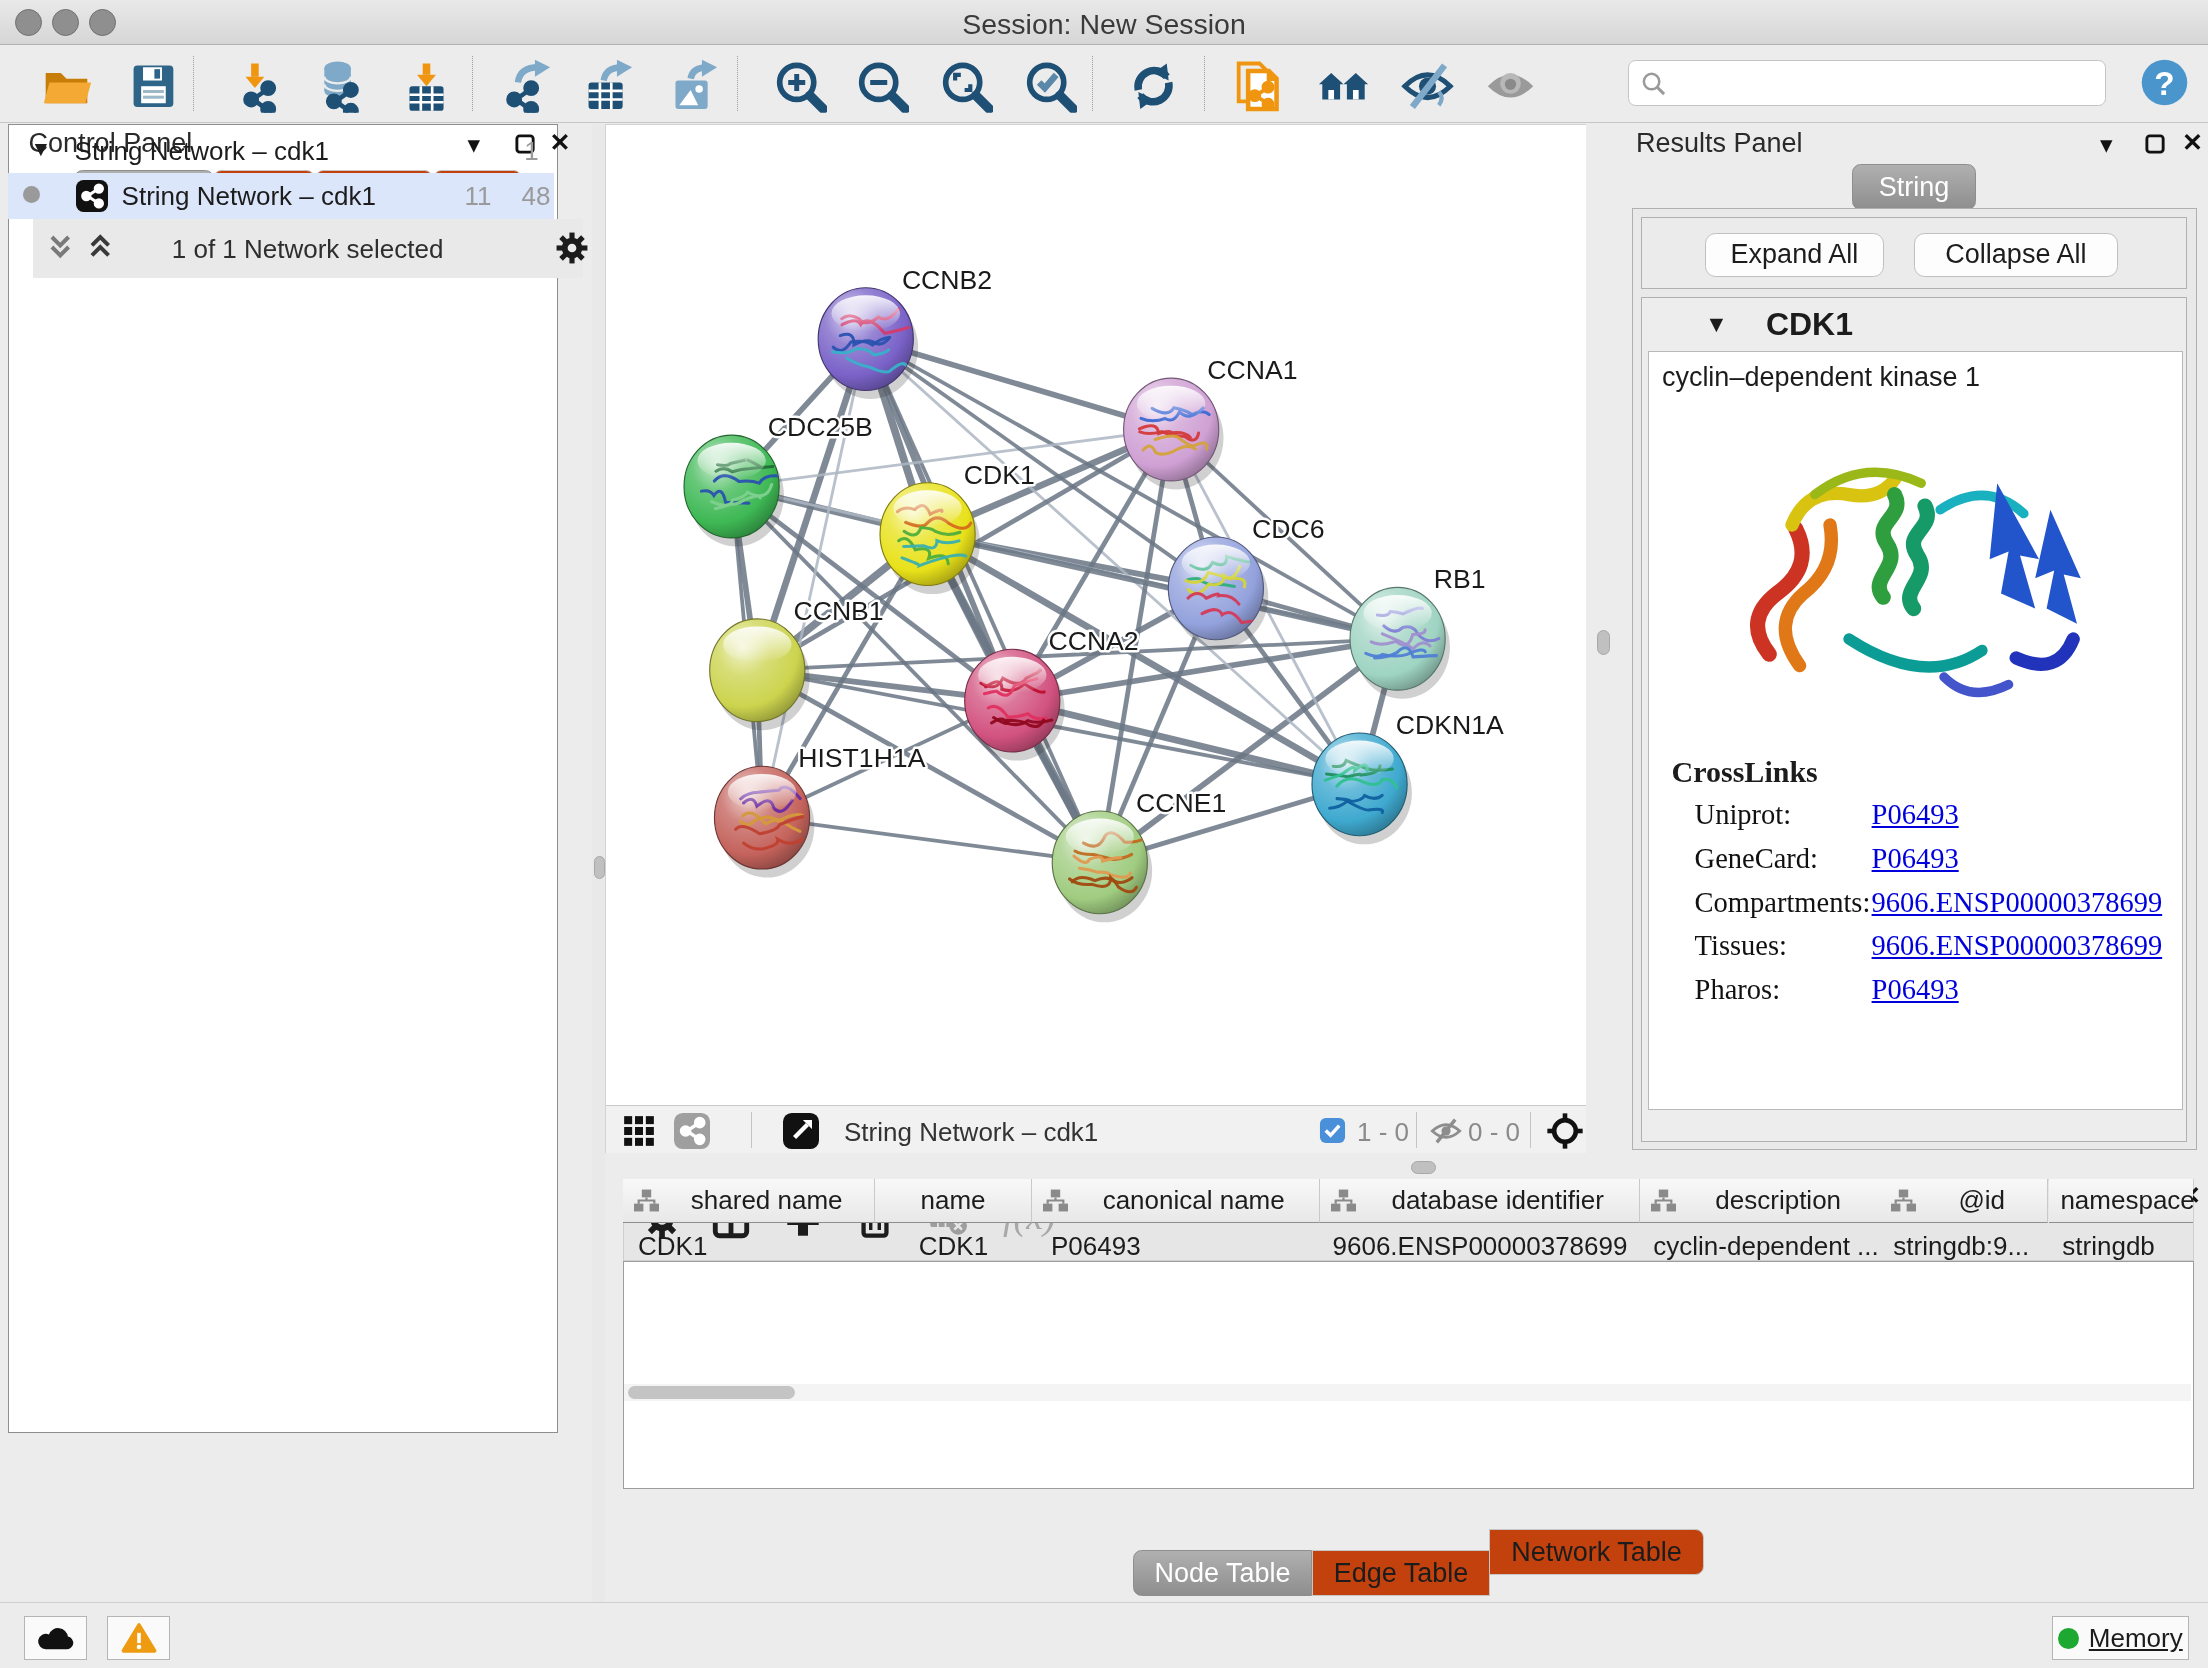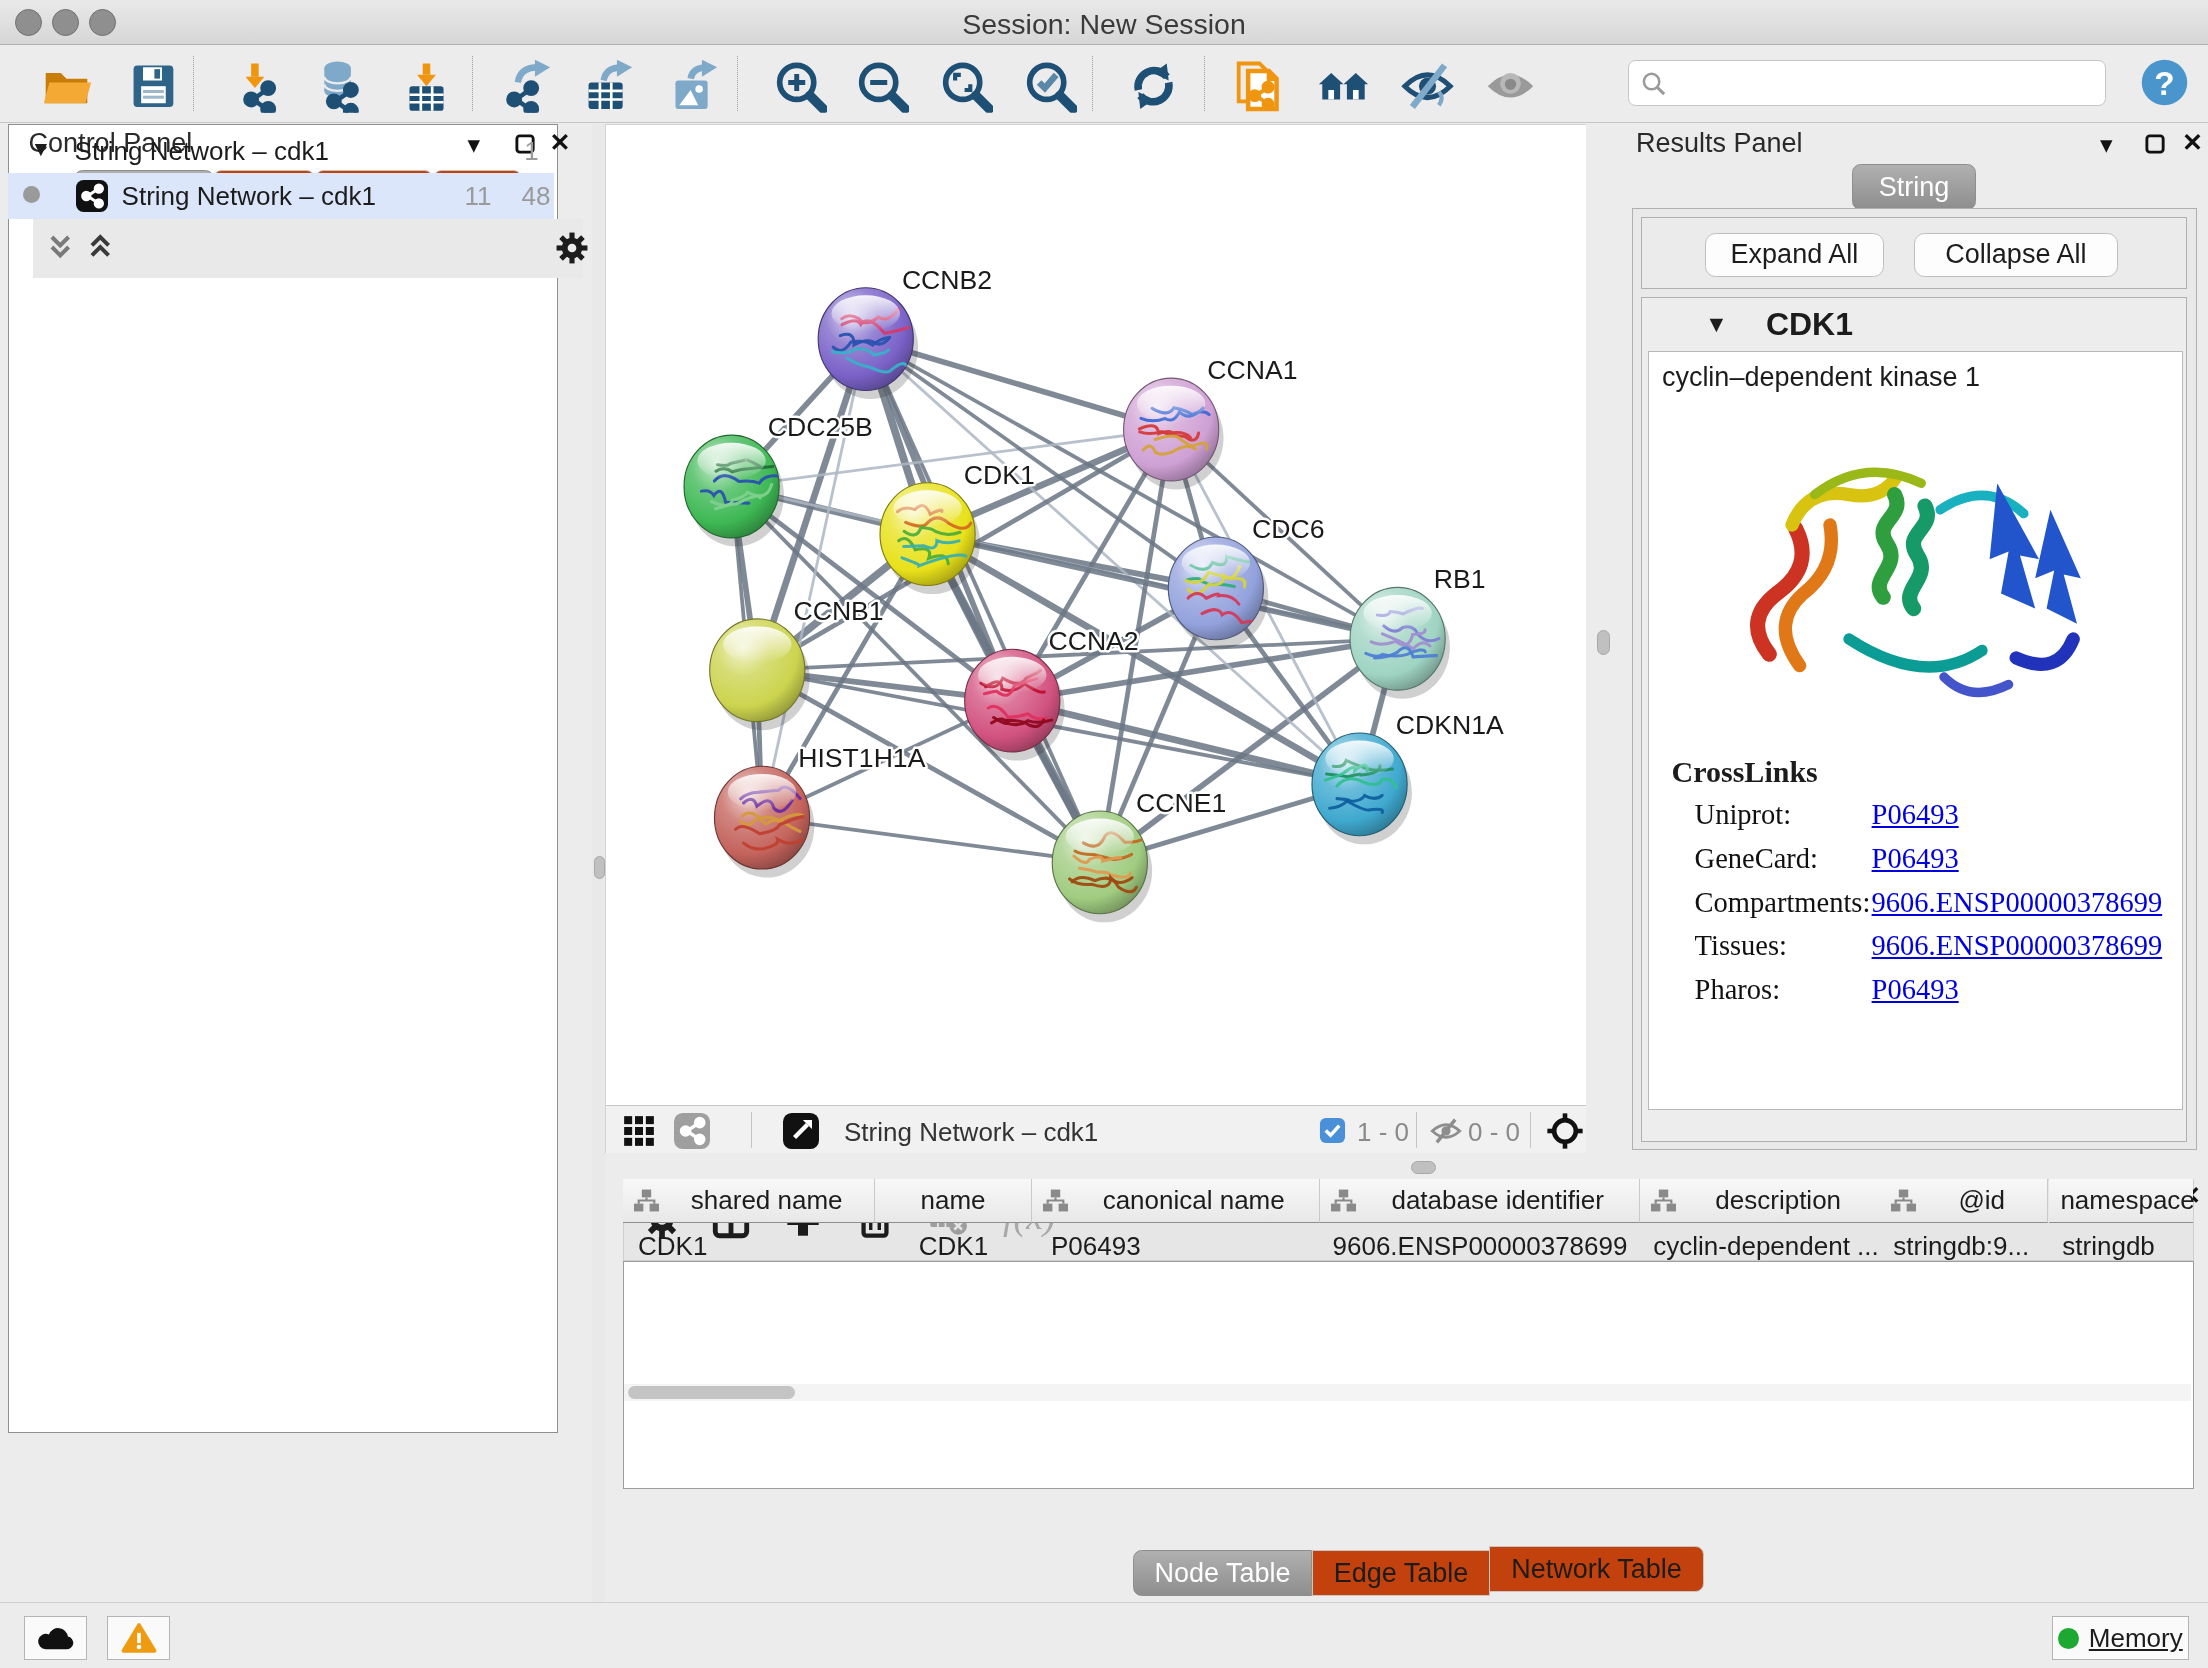--- a/index.html
+++ b/index.html
@@ -292,20 +292,21 @@
             <polyline points="3,3 8,8 13,3"></polyline>
             <polyline points="3,9 8,14 13,9"></polyline>
           </g>
         </svg></span>
     <span class="abs" style="left:53px;top:13.3px;"><svg width="28.5" height="30" viewBox="0 0 16 18">
           <g stroke="#3a3a3a" stroke-width="2.4" fill="none">
             <polyline points="3,8 8,3 13,8"></polyline>
             <polyline points="3,14 8,9 13,14"></polyline>
           </g>
         </svg></span>
+    <span class="abs" style="left:0;width:550px;text-align:center;top:15px;font-size:26px;color:#2e2e2e;">1 of 1 Network selected</span>
     <span class="abs" style="left:521px;top:11.4px;"><svg width="36" height="36" viewBox="0 0 28 28">
           <g stroke="#1c1c1c" stroke-width="4">
             <line x1="14" y1="2" x2="14" y2="26"></line>
             <line x1="2" y1="14" x2="26" y2="14"></line>
             <line x1="5.5" y1="5.5" x2="22.5" y2="22.5"></line>
             <line x1="5.5" y1="22.5" x2="22.5" y2="5.5"></line>
           </g>
           <circle cx="14" cy="14" r="8" fill="#1c1c1c"></circle>
           <circle cx="14" cy="14" r="3.4" fill="#ececec"></circle>
         </svg></span>
@@ -930,21 +931,21 @@
         <div id="tp-thumb" class="abs"></div>
       </div>
   </div>
 
   <div class="tab sel abs" style="left:510px;top:371px;width:179px;border-radius:8.6px 0 0 8.6px;">
       <span>Node Table</span>
     </div>
   <div class="tab abs" style="left:689px;top:371px;width:178px;border-radius:0;">
       <span>Edge Table</span>
     </div>
-  <div class="tab abs" style="left:866px;top:367px;width:215px;border-radius:0 8.6px 8.6px 0;">
+  <div class="tab abs" style="left:866px;top:350px;width:215px;border-radius:0 8.6px 8.6px 0;">
       <span>Network Table</span>
     </div>
 </div>
 
 <div id="statusbar" class="abs">
   <div class="sb-btn abs" style="left:24px;width:63px;">
     <svg width="42" height="32" viewBox="0 0 30 22">
         <path d="M8 19 a5.5 5.5 0 1 1 2 -10.5 a7 7 0 0 1 13.5 1.5 a4.5 4.5 0 0 1 -1.5 9 z" fill="#111"></path>
       </svg>
   </div>

